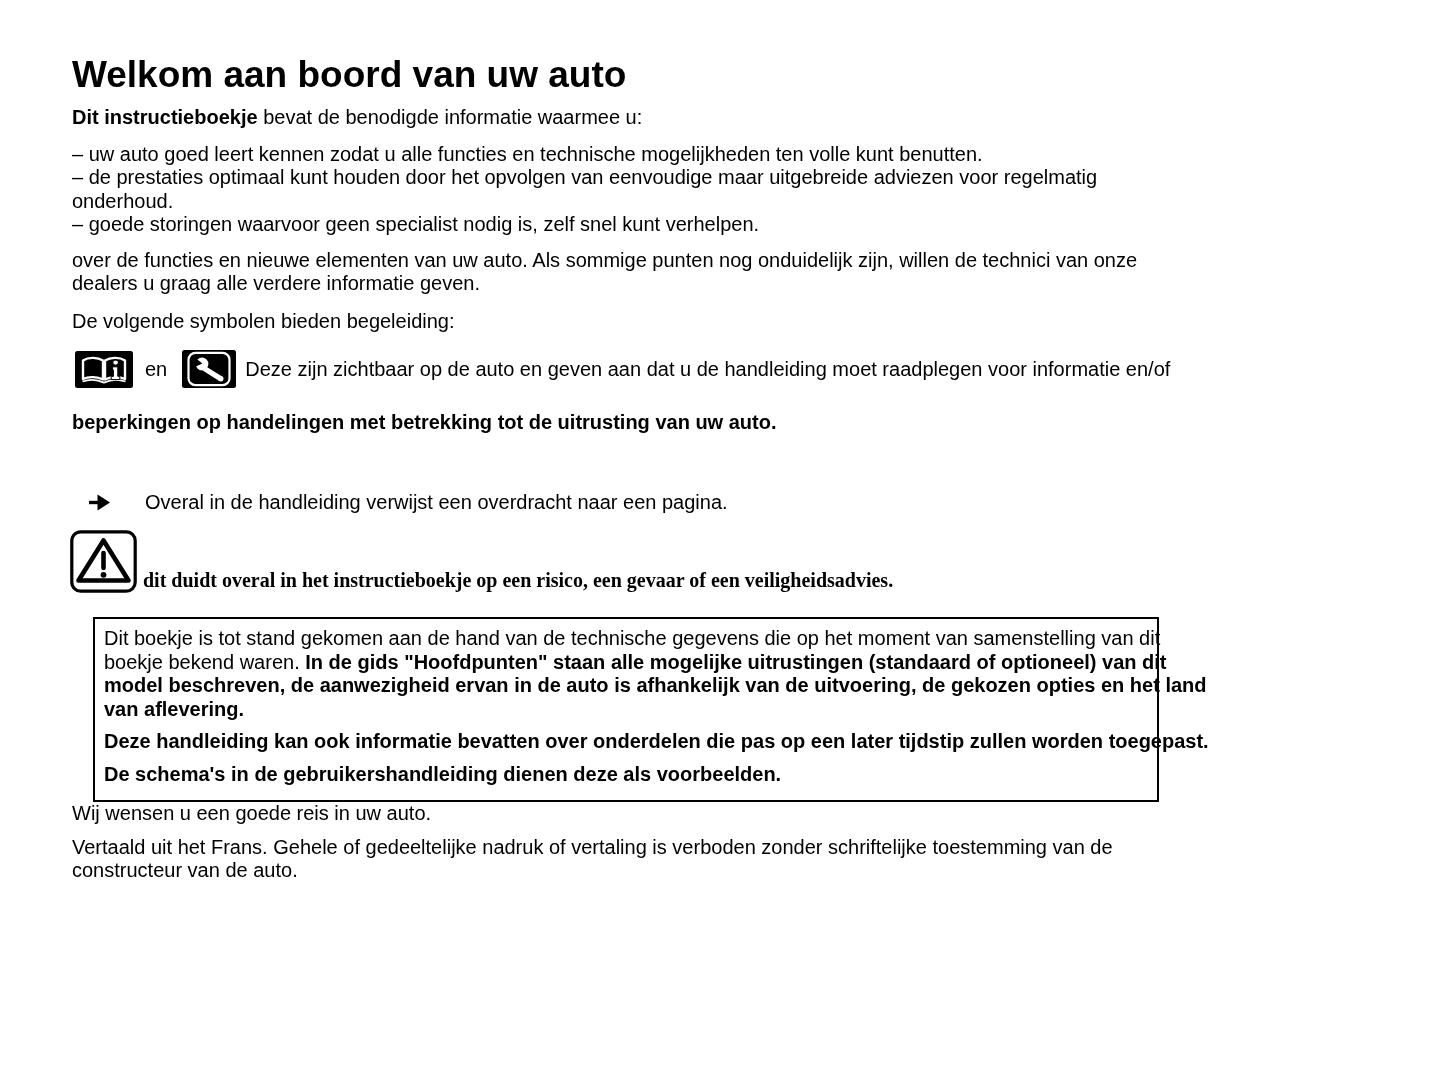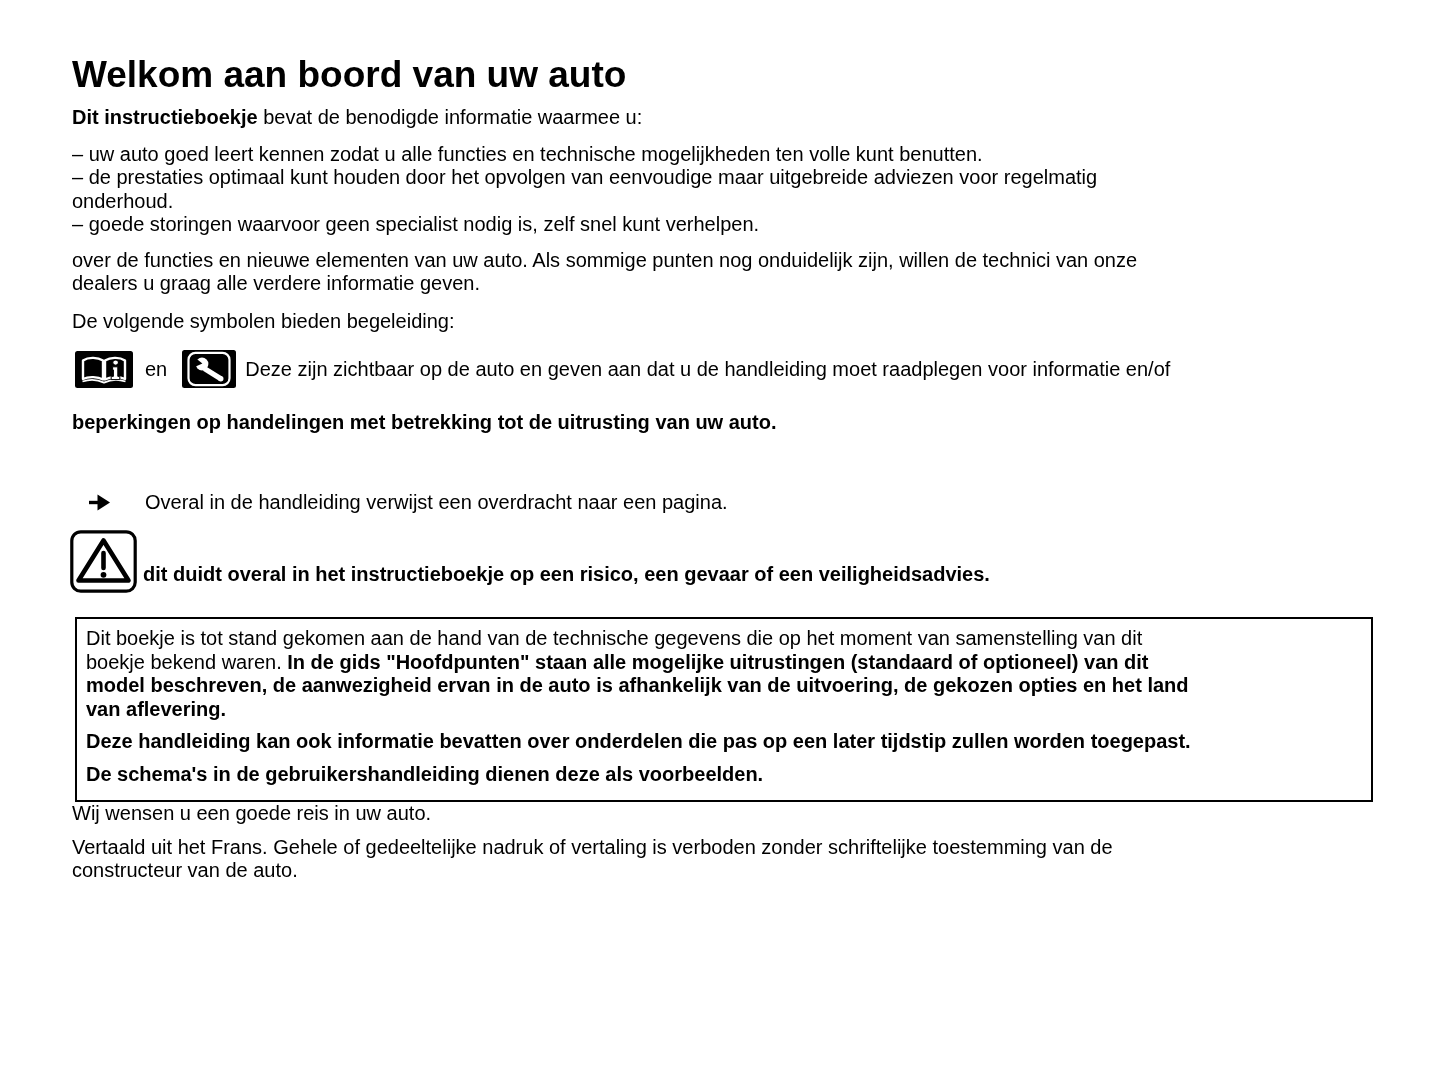--- a/index.html
+++ b/index.html
@@ -29,25 +29,25 @@
   .wrench-icon { margin:0 0 1px 5px; }
   .icons-text1 { margin-left:9px; }
   .icons-line2 { margin-top:22px;font-weight:bold; }
 
   .arrow-row { margin-top:56px; display:flex; align-items:center; }
   .arrow-icon { flex:0 0 auto; display:block; margin-left:16px; }
   .arrow-text { margin-left:33px; }
 
   .warning-row { margin-top:16px; display:flex; align-items:flex-end; }
   .warning-icon { flex:0 0 auto; display:block; margin-left:-2px; }
-  .warning-text { font-weight:bold; margin-left:6px; margin-bottom:7px; }
+  .warning-text { font-weight:bold; margin-left:6px; margin-bottom:1px;font-family:Liberation Serif, serif; }
 
   .notice-box {
-    margin-top:24px; margin-left:3px;
-    width:1298px; box-sizing:border-box;
+    margin-top:24px; margin-left:21px;
+    width:1066px; box-sizing:border-box;
     border:2px solid #000;
     padding:8px 8px 14px 9px;
   }
   .notice-box .para + .para { margin-top:9px; }
 
   .closing { }
   .footer  { margin-top:10px; }
 
   svg { display:block; }
 </style>

